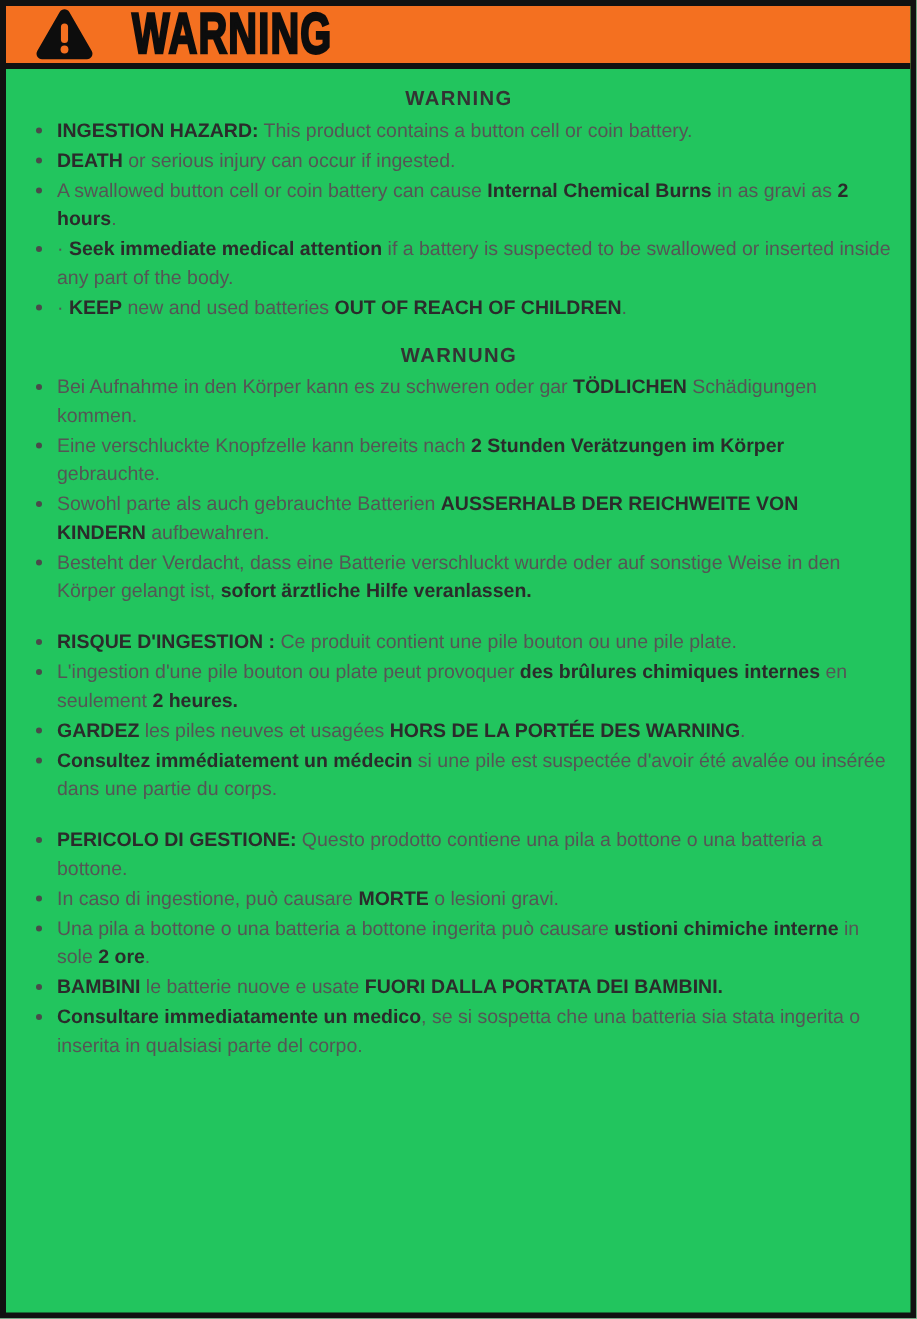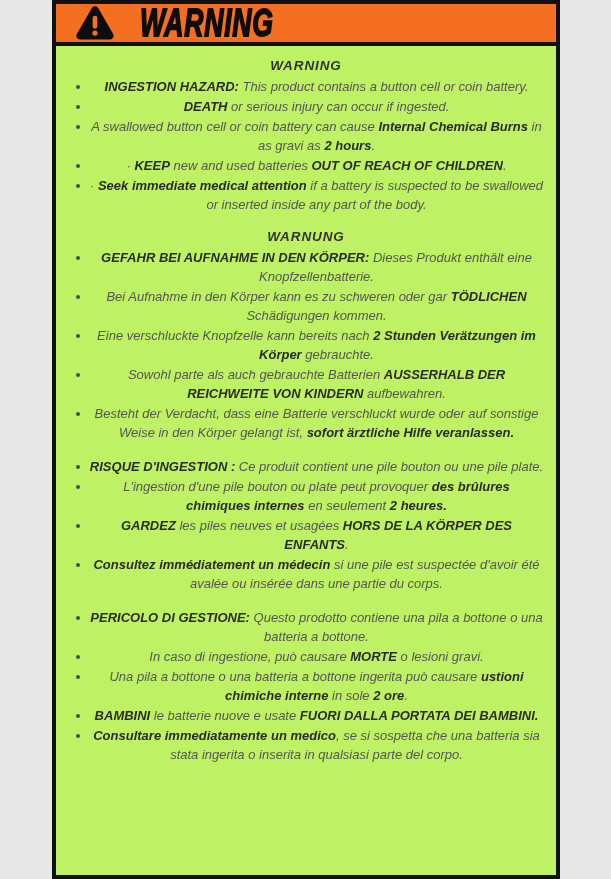--- a/index.html
+++ b/index.html
@@ -1,25 +1,24 @@
 <!DOCTYPE html>
 <html style="--orange: #F47020; --ink: #111111; --txt: #555555; --txtb: #2b2b2b;"><head>
 <meta charset="utf-8">
 <style>
   html,body { margin:0; padding:0; background:#e8e8e8; }
   .page {
     position:relative;
-    width:508px; height:879px;
+    width:611px; height:879px;
     box-sizing:border-box;
-    background:#bef264;
+    background:#22c55e;
     border:4px solid var(--ink, #111111);
     font-family:"Liberation Sans", sans-serif;
     overflow:hidden;
     margin:0 auto;
-    font-style:italic;
   }
   .banner {
     height:38px;
     background:var(--orange, #F47020);
     border-bottom:4px solid var(--ink, #111111);
     display:flex;
     align-items:center;
     padding-left:18px;
   }
   .tri { width:42px; height:36px; display:inline-block; flex:0 0 auto; }
@@ -41,21 +40,21 @@
   }
   .lang-section { margin:0 0 15px 0; }
   .section-title {
     margin:0 0 4px 0;
     text-align:center;
     font-size:13.5px;
     font-weight:bold;
     letter-spacing:0.9px;
     color:#333333;
   }
-  ul.bullets { list-style:none; margin:0; padding:0;text-align:center; }
+  ul.bullets { list-style:none; margin:0; padding:0; }
   ul.bullets li {
     position:relative;
     padding-left:21px;
     font-size:13px;
     line-height:19px;
     color:var(--txt, #555555);
     margin:0 0 1px 0;
   }
   .dot {
     position:absolute;
@@ -84,41 +83,40 @@
   </header>
 
   <main class="content">
 
     <section class="lang-section">
       <h2 class="section-title">WARNING</h2>
       <ul class="bullets">
           <li><span class="dot"></span><span class="seg-b">INGESTION HAZARD:</span><span class="seg-r"> This product contains a button cell or coin battery.</span></li>
           <li><span class="dot"></span><span class="seg-b">DEATH</span><span class="seg-r"> or serious injury can occur if ingested.</span></li>
           <li><span class="dot"></span><span class="seg-r">A swallowed button cell or coin battery can cause </span><span class="seg-b">Internal Chemical Burns</span><span class="seg-r"> in as gravi as </span><span class="seg-b">2 hours</span><span class="seg-r">.</span></li>
+          <li><span class="dot"></span><span class="seg-r">· </span><span class="seg-b">Seek immediate medical attention</span><span class="seg-r"> if a battery is suspected to be swallowed or inserted inside any part of the body.</span></li>
           <li><span class="dot"></span><span class="seg-r">· </span><span class="seg-b">KEEP</span><span class="seg-r"> new and used batteries </span><span class="seg-b">OUT OF REACH OF CHILDREN</span><span class="seg-r">.</span></li>
-          <li><span class="dot"></span><span class="seg-r">· </span><span class="seg-b">Seek immediate medical attention</span><span class="seg-r"> if a battery is suspected to be swallowed or inserted inside any part of the body.</span></li>
         </ul>
     </section>
 
     <section class="lang-section">
       <h2 class="section-title">WARNUNG</h2>
       <ul class="bullets">
-          <li><span class="dot"></span><span class="seg-b">GEFAHR BEI AUFNAHME IN DEN KÖRPER:</span><span class="seg-r"> Dieses Produkt enthält eine Knopfzellenbatterie.</span></li>
           <li><span class="dot"></span><span class="seg-r">Bei Aufnahme in den Körper kann es zu schweren oder gar </span><span class="seg-b">TÖDLICHEN</span><span class="seg-r"> Schädigungen kommen.</span></li>
           <li><span class="dot"></span><span class="seg-r">Eine verschluckte Knopfzelle kann bereits nach </span><span class="seg-b">2 Stunden Verätzungen im Körper</span><span class="seg-r"> gebrauchte.</span></li>
           <li><span class="dot"></span><span class="seg-r">Sowohl parte als auch gebrauchte Batterien </span><span class="seg-b">AUSSERHALB DER REICHWEITE VON KINDERN</span><span class="seg-r"> aufbewahren.</span></li>
           <li><span class="dot"></span><span class="seg-r">Besteht der Verdacht, dass eine Batterie verschluckt wurde oder auf sonstige Weise in den Körper gelangt ist, </span><span class="seg-b">sofort ärztliche Hilfe veranlassen.</span></li>
         </ul>
     </section>
 
     <section class="lang-section">
       <ul class="bullets">
           <li><span class="dot"></span><span class="seg-b">RISQUE D'INGESTION :</span><span class="seg-r"> Ce produit contient une pile bouton ou une pile plate.</span></li>
           <li><span class="dot"></span><span class="seg-r">L'ingestion d'une pile bouton ou plate peut provoquer </span><span class="seg-b">des brûlures chimiques internes</span><span class="seg-r"> en seulement </span><span class="seg-b">2 heures.</span></li>
-          <li><span class="dot"></span><span class="seg-b">GARDEZ</span><span class="seg-r"> les piles neuves et usagées </span><span class="seg-b">HORS DE LA KÖRPER DES ENFANTS</span><span class="seg-r">.</span></li>
+          <li><span class="dot"></span><span class="seg-b">GARDEZ</span><span class="seg-r"> les piles neuves et usagées </span><span class="seg-b">HORS DE LA PORTÉE DES WARNING</span><span class="seg-r">.</span></li>
           <li><span class="dot"></span><span class="seg-b">Consultez immédiatement un médecin</span><span class="seg-r"> si une pile est suspectée d'avoir été avalée ou insérée dans une partie du corps.</span></li>
         </ul>
     </section>
 
     <section class="lang-section">
       <ul class="bullets">
           <li><span class="dot"></span><span class="seg-b">PERICOLO DI GESTIONE:</span><span class="seg-r"> Questo prodotto contiene una pila a bottone o una batteria a bottone.</span></li>
           <li><span class="dot"></span><span class="seg-r">In caso di ingestione, può causare </span><span class="seg-b">MORTE</span><span class="seg-r"> o lesioni gravi.</span></li>
           <li><span class="dot"></span><span class="seg-r">Una pila a bottone o una batteria a bottone ingerita può causare </span><span class="seg-b">ustioni chimiche interne</span><span class="seg-r"> in sole </span><span class="seg-b">2 ore</span><span class="seg-r">.</span></li>
           <li><span class="dot"></span><span class="seg-b">BAMBINI</span><span class="seg-r"> le batterie nuove e usate </span><span class="seg-b">FUORI DALLA PORTATA DEI BAMBINI.</span></li>

